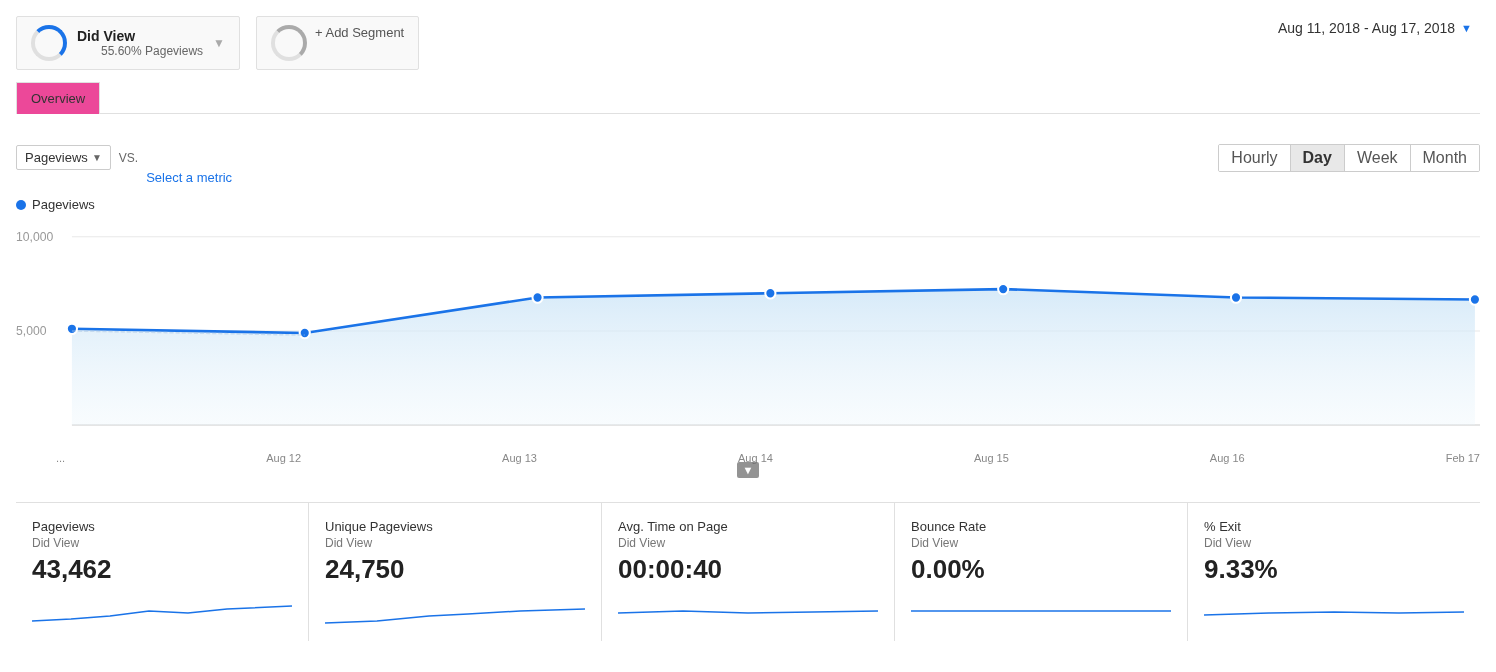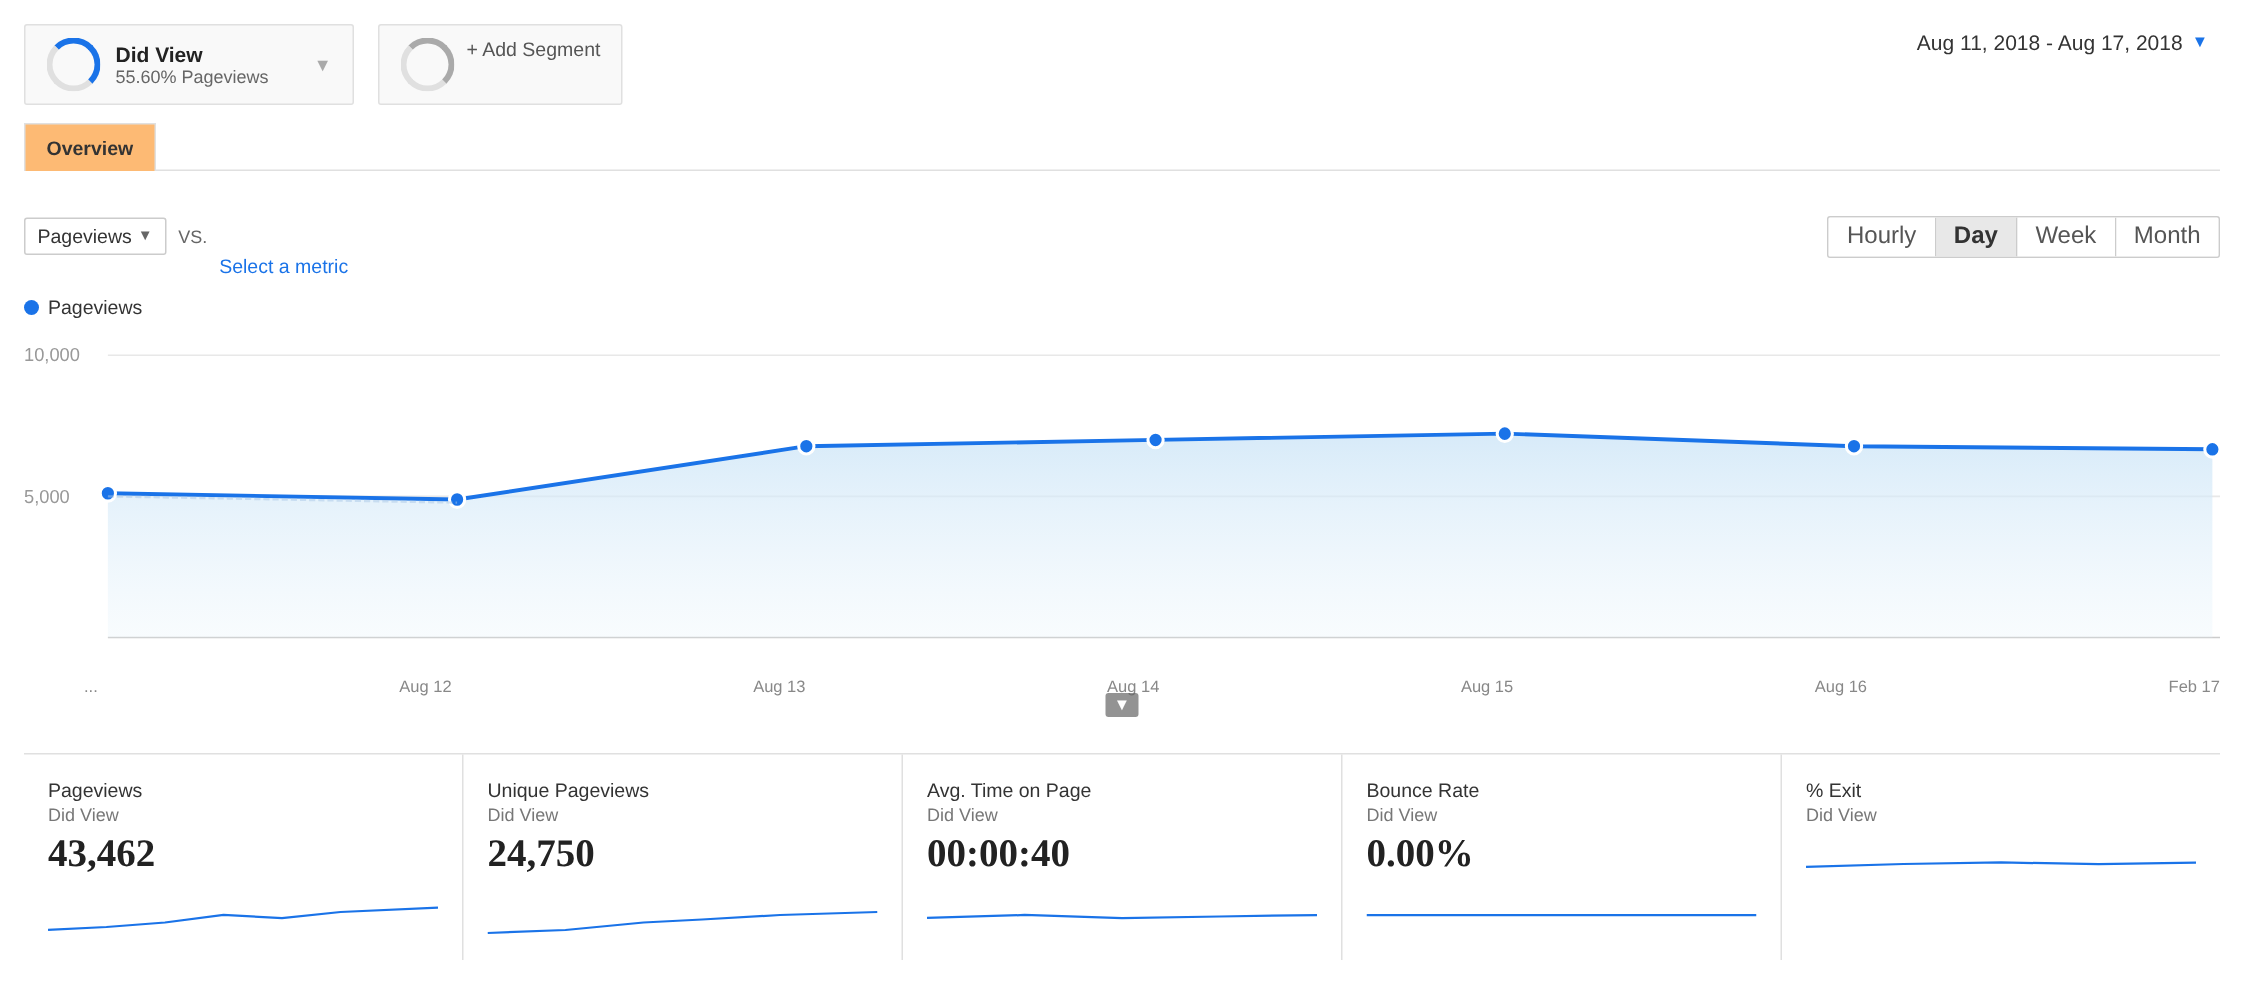--- a/index.html
+++ b/index.html
@@ -50,20 +50,21 @@
       border-right: 4px solid #aaa;
     }
     .segment-info .segment-name {
       font-size: 14px;
       font-weight: bold;
       color: #222;
     }
     .segment-info .segment-sub {
       font-size: 12px;
       color: #666;
+      margin-left: 24px;
     }
     .segment-arrow {
       margin-left: auto;
       color: #aaa;
       font-size: 12px;
     }
     .add-segment-card {
       display: flex;
       gap: 8px;
       background: #f9f9f9;
@@ -95,23 +96,23 @@
       padding: 8px 14px;
       font-size: 13px;
       cursor: pointer;
       border: 1px solid transparent;
       border-bottom: none;
       margin-bottom: -1px;
       color: #555;
     }
     .tab-item.active {
       border-color: #e0e0e0;
-      background: #fdba74;
-      color: #333;
-      font-weight: bold;
+      background: #ec4899;
+      color: #333;
+      font-weight: normal;
     }
 
     
     .metric-controls {
       display: flex;
       align-items: center;
       justify-content: space-between;
       margin-bottom: 12px;
     }
     .metric-left {
@@ -212,21 +213,20 @@
     .metric-card-subtitle {
       font-size: 12px;
       color: #777;
       margin-bottom: 4px;
     }
     .metric-card-value {
       font-size: 26px;
       font-weight: bold;
       color: #222;
       margin-bottom: 6px;
-      font-family: Liberation Serif, serif;
     }
     .mini-chart {
       width: 100%;
       height: 40px;
     }
     .mini-chart svg {
       width: 100%;
       height: 100%;
     }
   </style>
@@ -374,20 +374,21 @@
       <div class="mini-chart">
         <svg viewBox="0 0 200 40" preserveAspectRatio="none">
           <polyline points="0,20 50,20 100,20 150,20 200,20" fill="none" stroke="#1a73e8" stroke-width="1.5"></polyline>
         </svg>
       </div>
     </div>
 
     <div class="metric-card">
       <div class="metric-card-title">% Exit</div>
       <div class="metric-card-subtitle">Did View</div>
+      <div class="metric-card-value">9.33%</div>
       <div class="mini-chart">
         <svg viewBox="0 0 200 40" preserveAspectRatio="none">
           <polyline points="0,24 50,22 100,21 150,22 200,21" fill="none" stroke="#1a73e8" stroke-width="1.5"></polyline>
         </svg>
       </div>
     </div>
 
   </div>
 
 </div>

